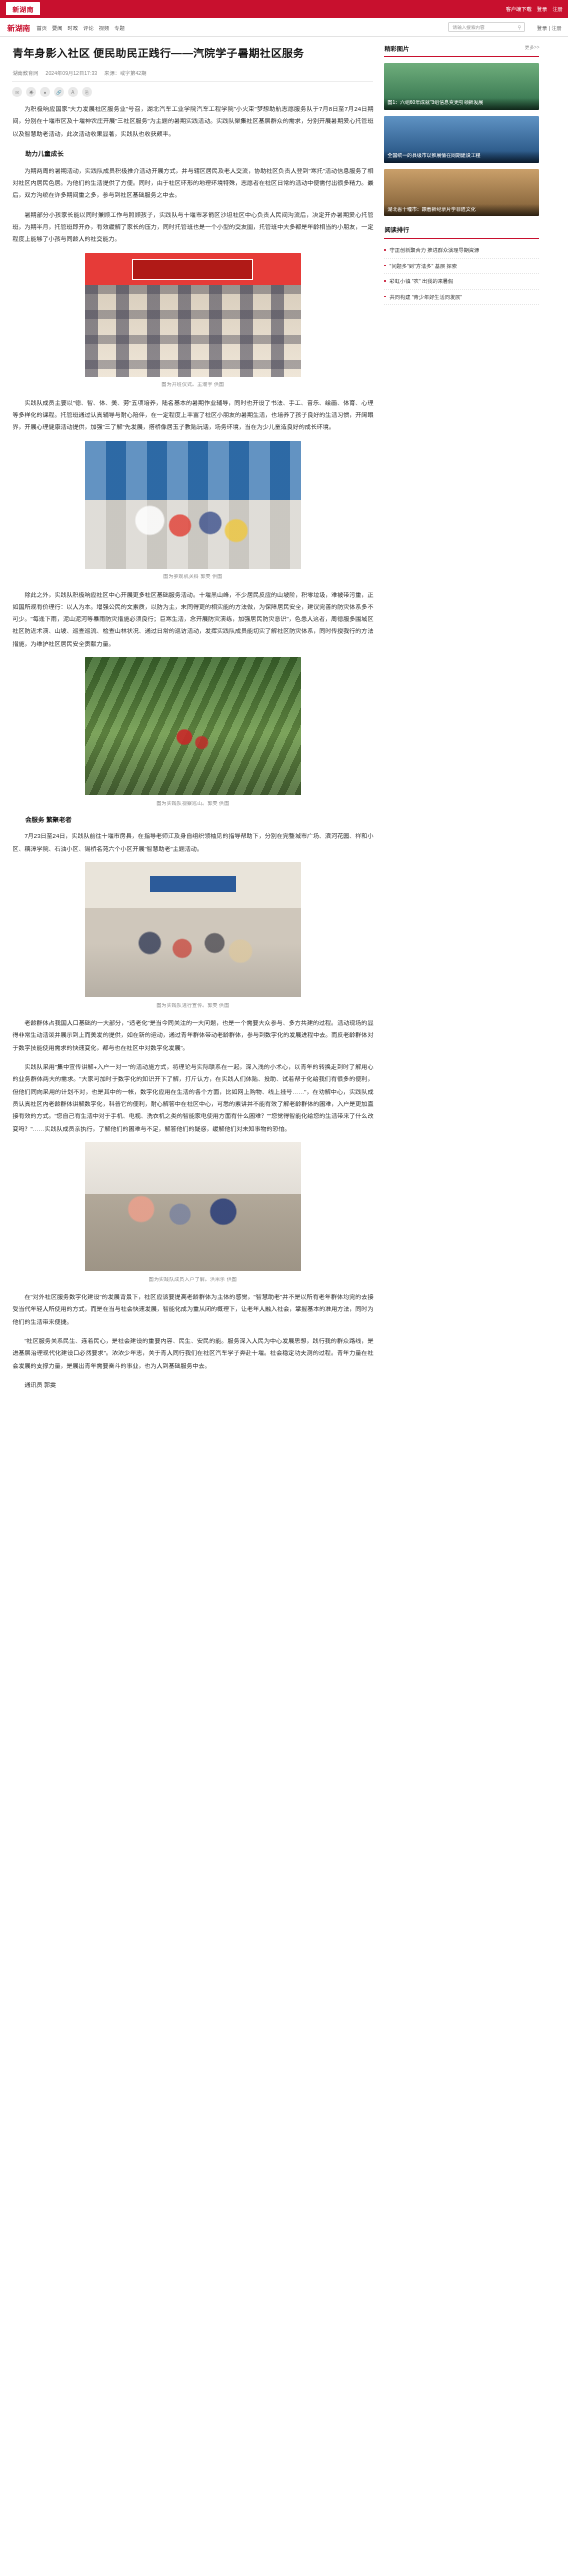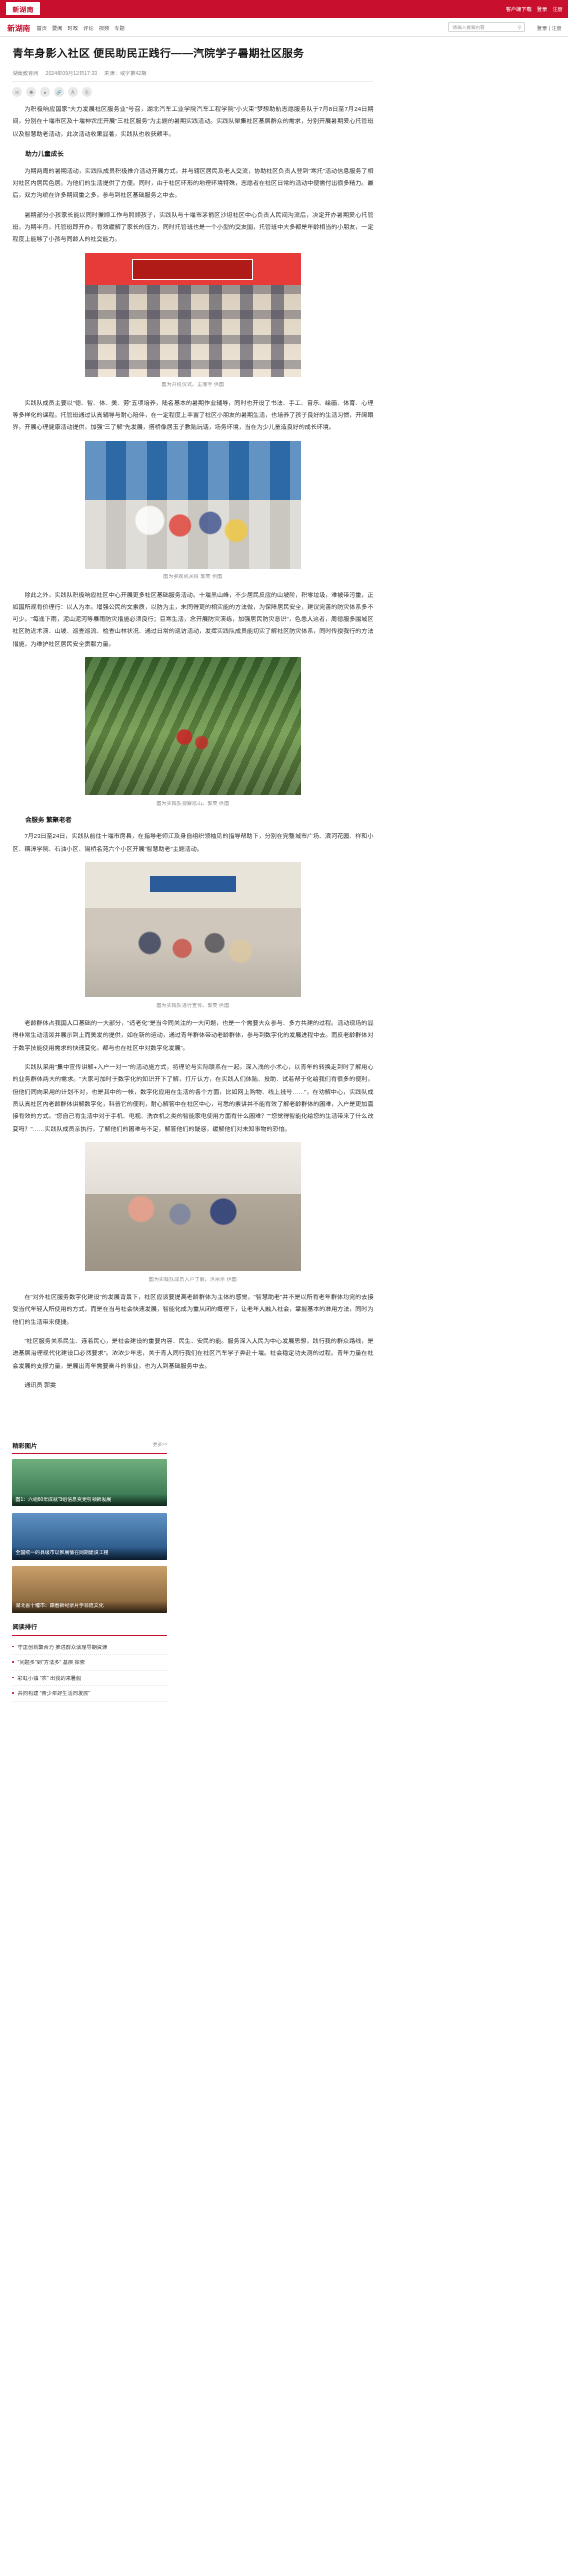--- a/index.html
+++ b/index.html
@@ -50,21 +50,21 @@
     height:10.3px; width:77px;
     background:#fff;
     font-size:4.6px; color:#999;
     padding:0 3.1px;
     border-radius:1px;
   }
   .searchbox .s-ico { margin-left:auto; color:#b5b5b5; font-size:5.2px; }
   .login { font-size:5.2px; color:#666; margin-left:5.2px; }
 
   
-  .wrap { display:flex; padding:7.2px 12.4px 0 12.4px; gap:11px;flex-direction:column; }
+  .wrap { display:flex; padding:7.2px 12.4px 0 12.4px; gap:11px; }
   .main { width:361px; }
   .side { width:155px; }
 
   
   h1.title {
     font-size:10.8px;
     line-height:1.45;
     font-weight:bold;
     color:#1a1a1a;
     margin:2.1px 0 7.2px 0;

